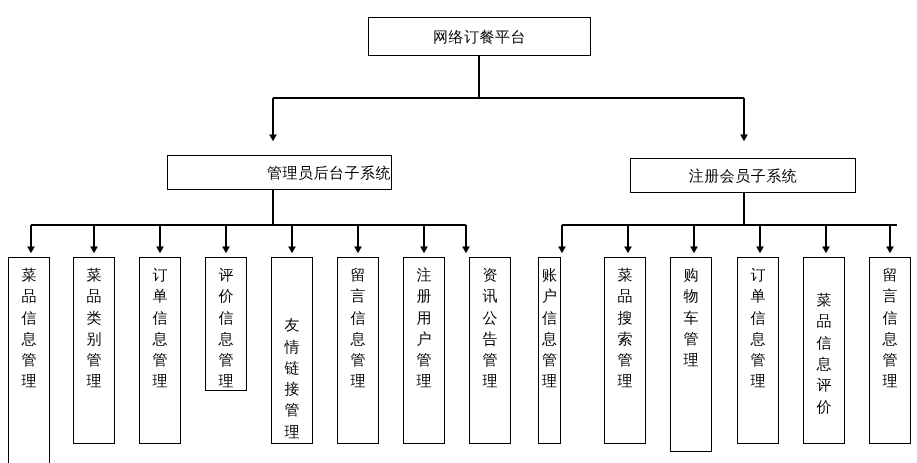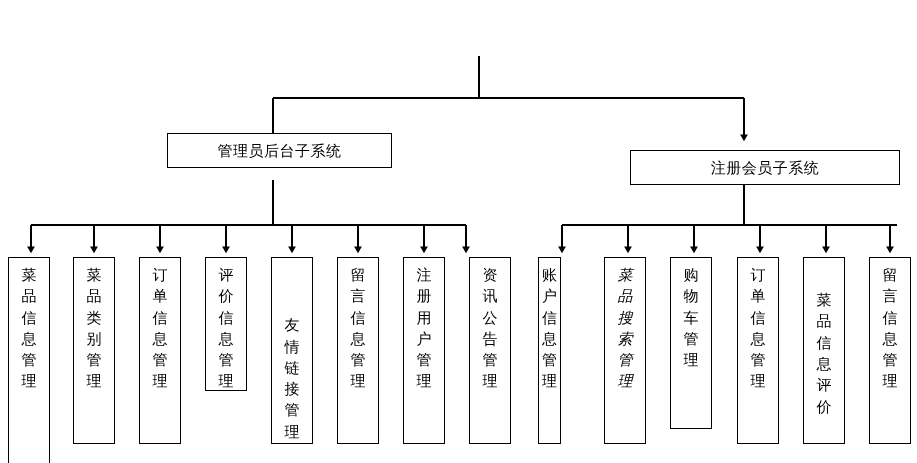--- a/index.html
+++ b/index.html
@@ -94,23 +94,26 @@
 
       <path d="M562,225 L562,248" marker-end="url(#arrow)"></path>
       <path d="M628,225 L628,248" marker-end="url(#arrow)"></path>
       <path d="M694,225 L694,248" marker-end="url(#arrow)"></path>
       <path d="M760,225 L760,248" marker-end="url(#arrow)"></path>
       <path d="M826,225 L826,248" marker-end="url(#arrow)"></path>
       <path d="M890,225 L890,248" marker-end="url(#arrow)"></path>
     </g>
   </svg>
 
+  <div class="node node-h" id="root-node" style="left: 368px; top: 17px; width: 223px; height: 39px;">
+    <span>网络订餐平台</span>
+  </div>
 
   <div id="branch-layer">
-      <div class="node node-h" style="left: 167px; top: 133px; width: 225px; height: 35px;">
+      <div class="node node-h" style="left: 167px; top: 155px; width: 225px; height: 35px; justify-content: flex-end;">
         <span>管理员后台子系统</span>
       </div>
       <div class="node node-v" style="left: 8px; top: 257px; width: 42px; height: 239px;">
         <span class="vtext">菜品信息管理</span>
       </div>
       <div class="node node-v" style="left: 73px; top: 257px; width: 42px; height: 187px; justify-content: center;">
         <span class="vtext">菜品类别管理</span>
       </div>
       <div class="node node-v" style="left: 139px; top: 257px; width: 42px; height: 187px;">
         <span class="vtext">订单信息管理</span>
@@ -123,30 +126,30 @@
       </div>
       <div class="node node-v" style="left: 337px; top: 257px; width: 42px; height: 187px;">
         <span class="vtext">留言信息管理</span>
       </div>
       <div class="node node-v" style="left: 403px; top: 257px; width: 42px; height: 187px;">
         <span class="vtext">注册用户管理</span>
       </div>
       <div class="node node-v" style="left: 469px; top: 257px; width: 42px; height: 187px;">
         <span class="vtext">资讯公告管理</span>
       </div>
-      <div class="node node-h" style="left: 630px; top: 150px; width: 270px; height: 35px;">
+      <div class="node node-h" style="left: 630px; top: 158px; width: 226px; height: 35px;">
         <span>注册会员子系统</span>
       </div>
       <div class="node node-v" style="left: 538px; top: 257px; width: 23px; height: 187px;">
         <span class="vtext">账户信息管理</span>
       </div>
-      <div class="node node-v" style="left: 604px; top: 257px; width: 42px; height: 187px; font-style: italic;">
+      <div class="node node-v" style="left: 604px; top: 257px; width: 42px; height: 187px;">
         <span class="vtext">菜品搜索管理</span>
       </div>
-      <div class="node node-v" style="left: 670px; top: 257px; width: 42px; height: 172px;">
+      <div class="node node-v" style="left: 670px; top: 257px; width: 42px; height: 195px;">
         <span class="vtext">购物车管理</span>
       </div>
       <div class="node node-v" style="left: 737px; top: 257px; width: 42px; height: 187px;">
         <span class="vtext">订单信息管理</span>
       </div>
       <div class="node node-v" style="left: 803px; top: 257px; width: 42px; height: 187px; align-items: center;">
         <span class="vtext">菜品信息评价</span>
       </div>
       <div class="node node-v" style="left: 869px; top: 257px; width: 42px; height: 187px;">
         <span class="vtext">留言信息管理</span>

